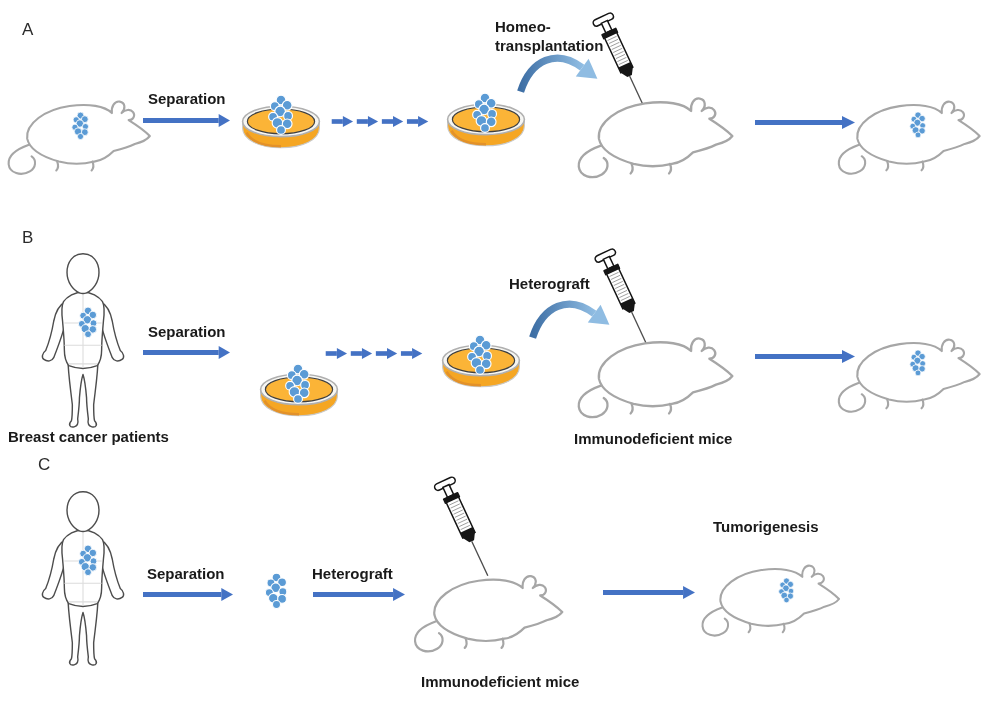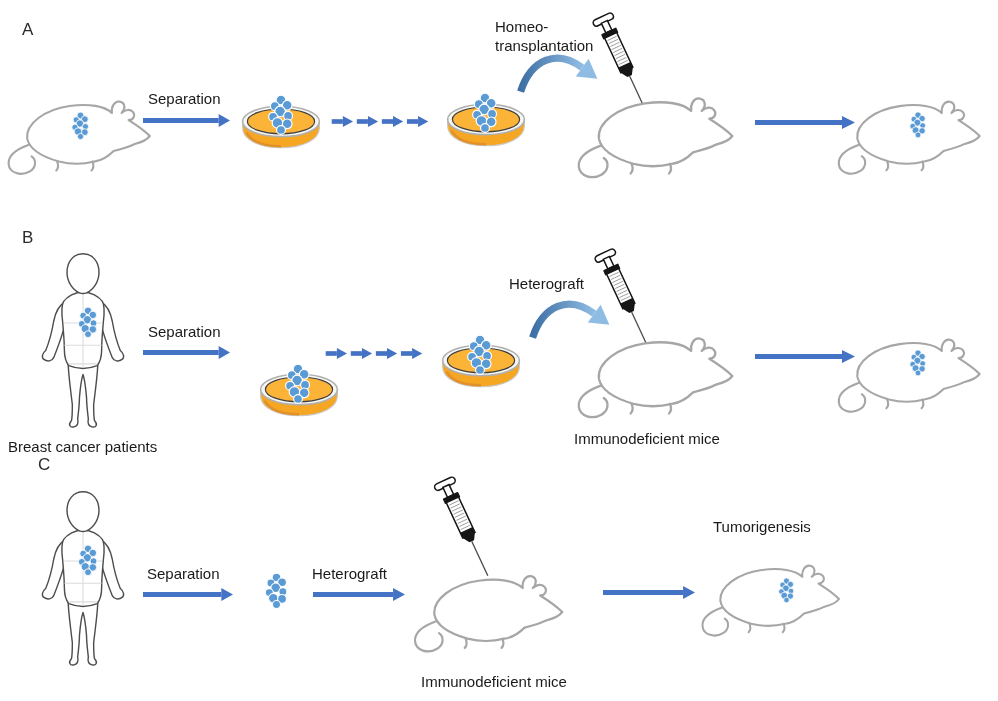--- a/index.html
+++ b/index.html
@@ -20,21 +20,21 @@
     --text-color:#1A1A1A;
     --ink:#161616;
   }
   html,body{margin:0;padding:0;background:#fff;}
   #figure{
     position:relative;width:998px;height:701px;background:#fff;overflow:hidden;
     font-family:"Liberation Sans",sans-serif;
   }
   .icon{position:absolute;}
   .lbl{
-    position:absolute;font-weight:normal;font-size:15px;line-height:1.25;
+    position:absolute;font-weight:bold;font-size:15px;line-height:1.25;
     color:var(--text-color);white-space:nowrap;letter-spacing:0;
   }
   .panel-letter{
     position:absolute;font-weight:500;font-size:17px;color:#2B2B2B;
   }
   .syr{transform:rotate(-25deg);transform-origin:50% 50%;}
   
   .mouse-line{fill:#fff;stroke:var(--mouse-outline);stroke-width:2.4;stroke-linejoin:round;}
   .mouse-open{fill:none;stroke:var(--mouse-outline);stroke-width:2.4;stroke-linecap:round;}
   .hum{fill:#fff;stroke:var(--human-outline);stroke-width:1.6;stroke-linejoin:round;}
@@ -211,21 +211,21 @@
 
   <div>
     <div class="panel-letter" style="left:22px;top:228px">B</div>
 
     <svg class="icon" style="left:33px;top:252px;width:100px;height:182px">
         <use href="#sym-human"></use>
       </svg>
     <svg class="icon" style="left:76px;top:306px;width:24px;height:33px">
         <use href="#sym-cells"></use>
       </svg>
-    <div class="lbl" style="left:8px;top:438px">Breast cancer patients</div>
+    <div class="lbl" style="left:8px;top:428px">Breast cancer patients</div>
 
     <div class="lbl" style="left:148px;top:323px">Separation</div>
     <svg class="icon" style="left:143px;top:346px;width:87px;height:13px" preserveAspectRatio="none" viewBox="0 0 100 13">
         <use href="#sym-arrow"></use>
       </svg>
 
     <svg class="icon" style="left:255px;top:360px;width:88px;height:62px">
         <use href="#sym-dish"></use>
       </svg>
     <svg class="icon" style="left:283px;top:361px;width:30px;height:46px">

